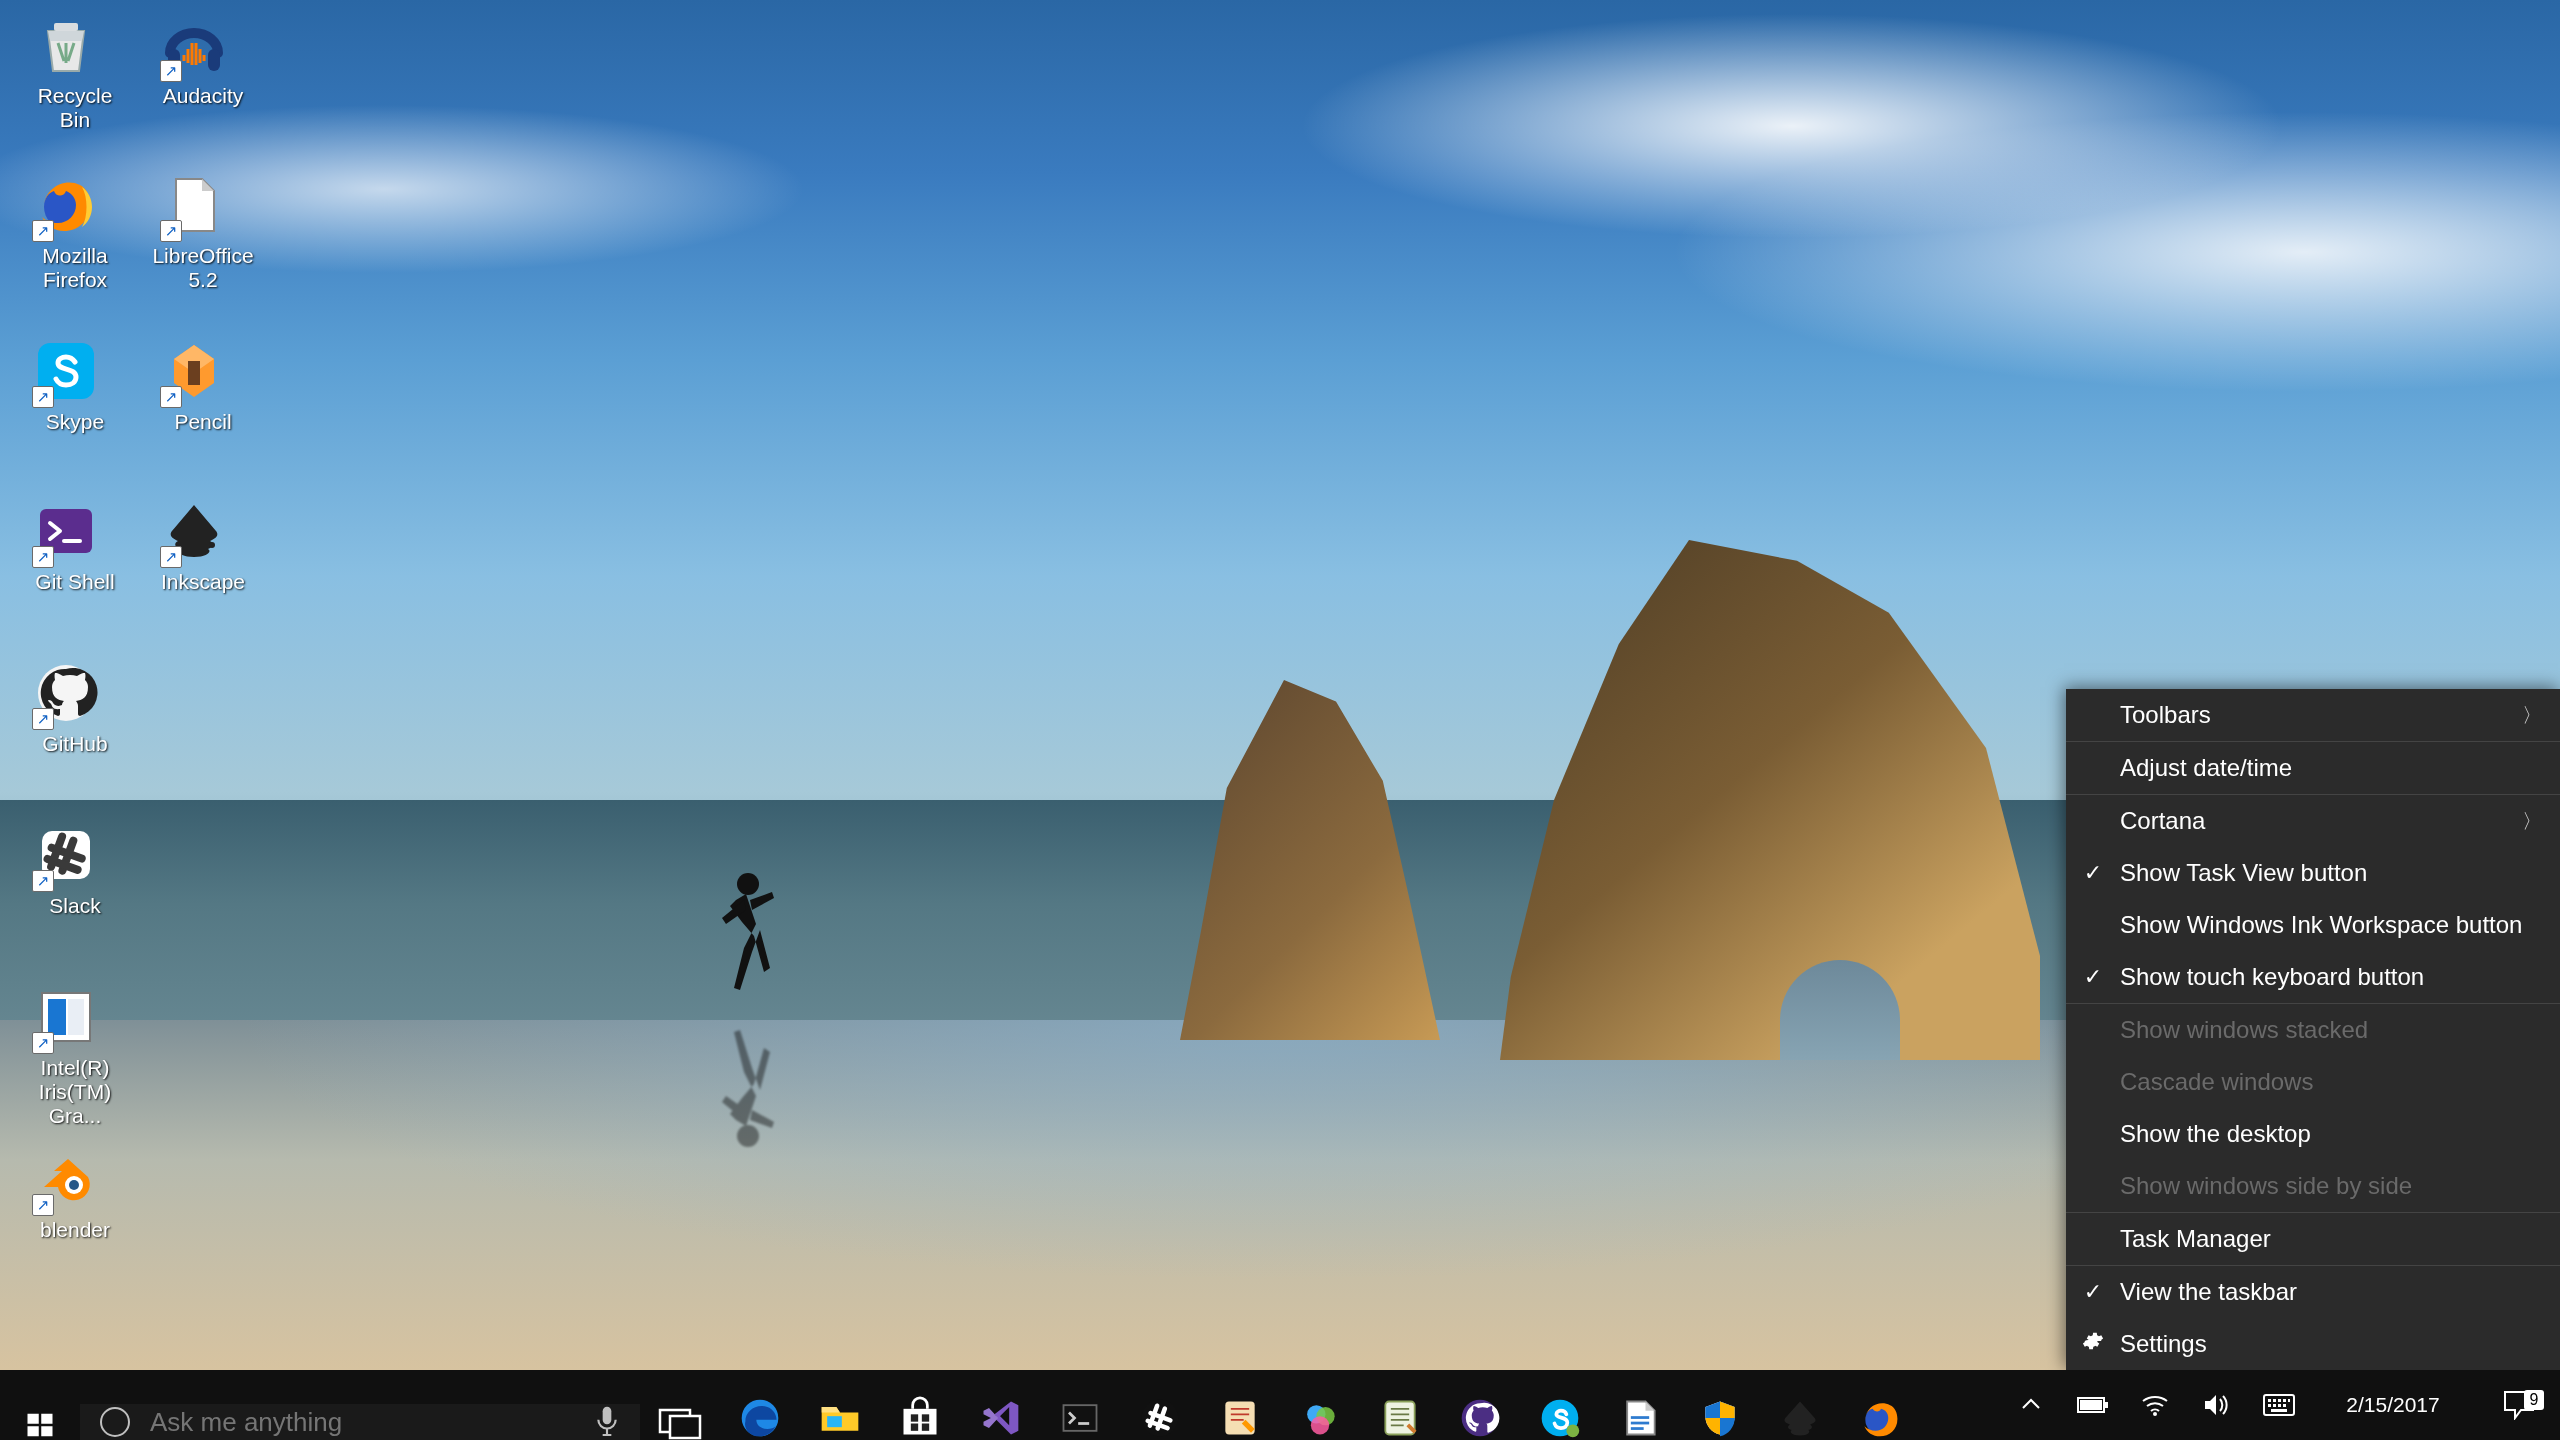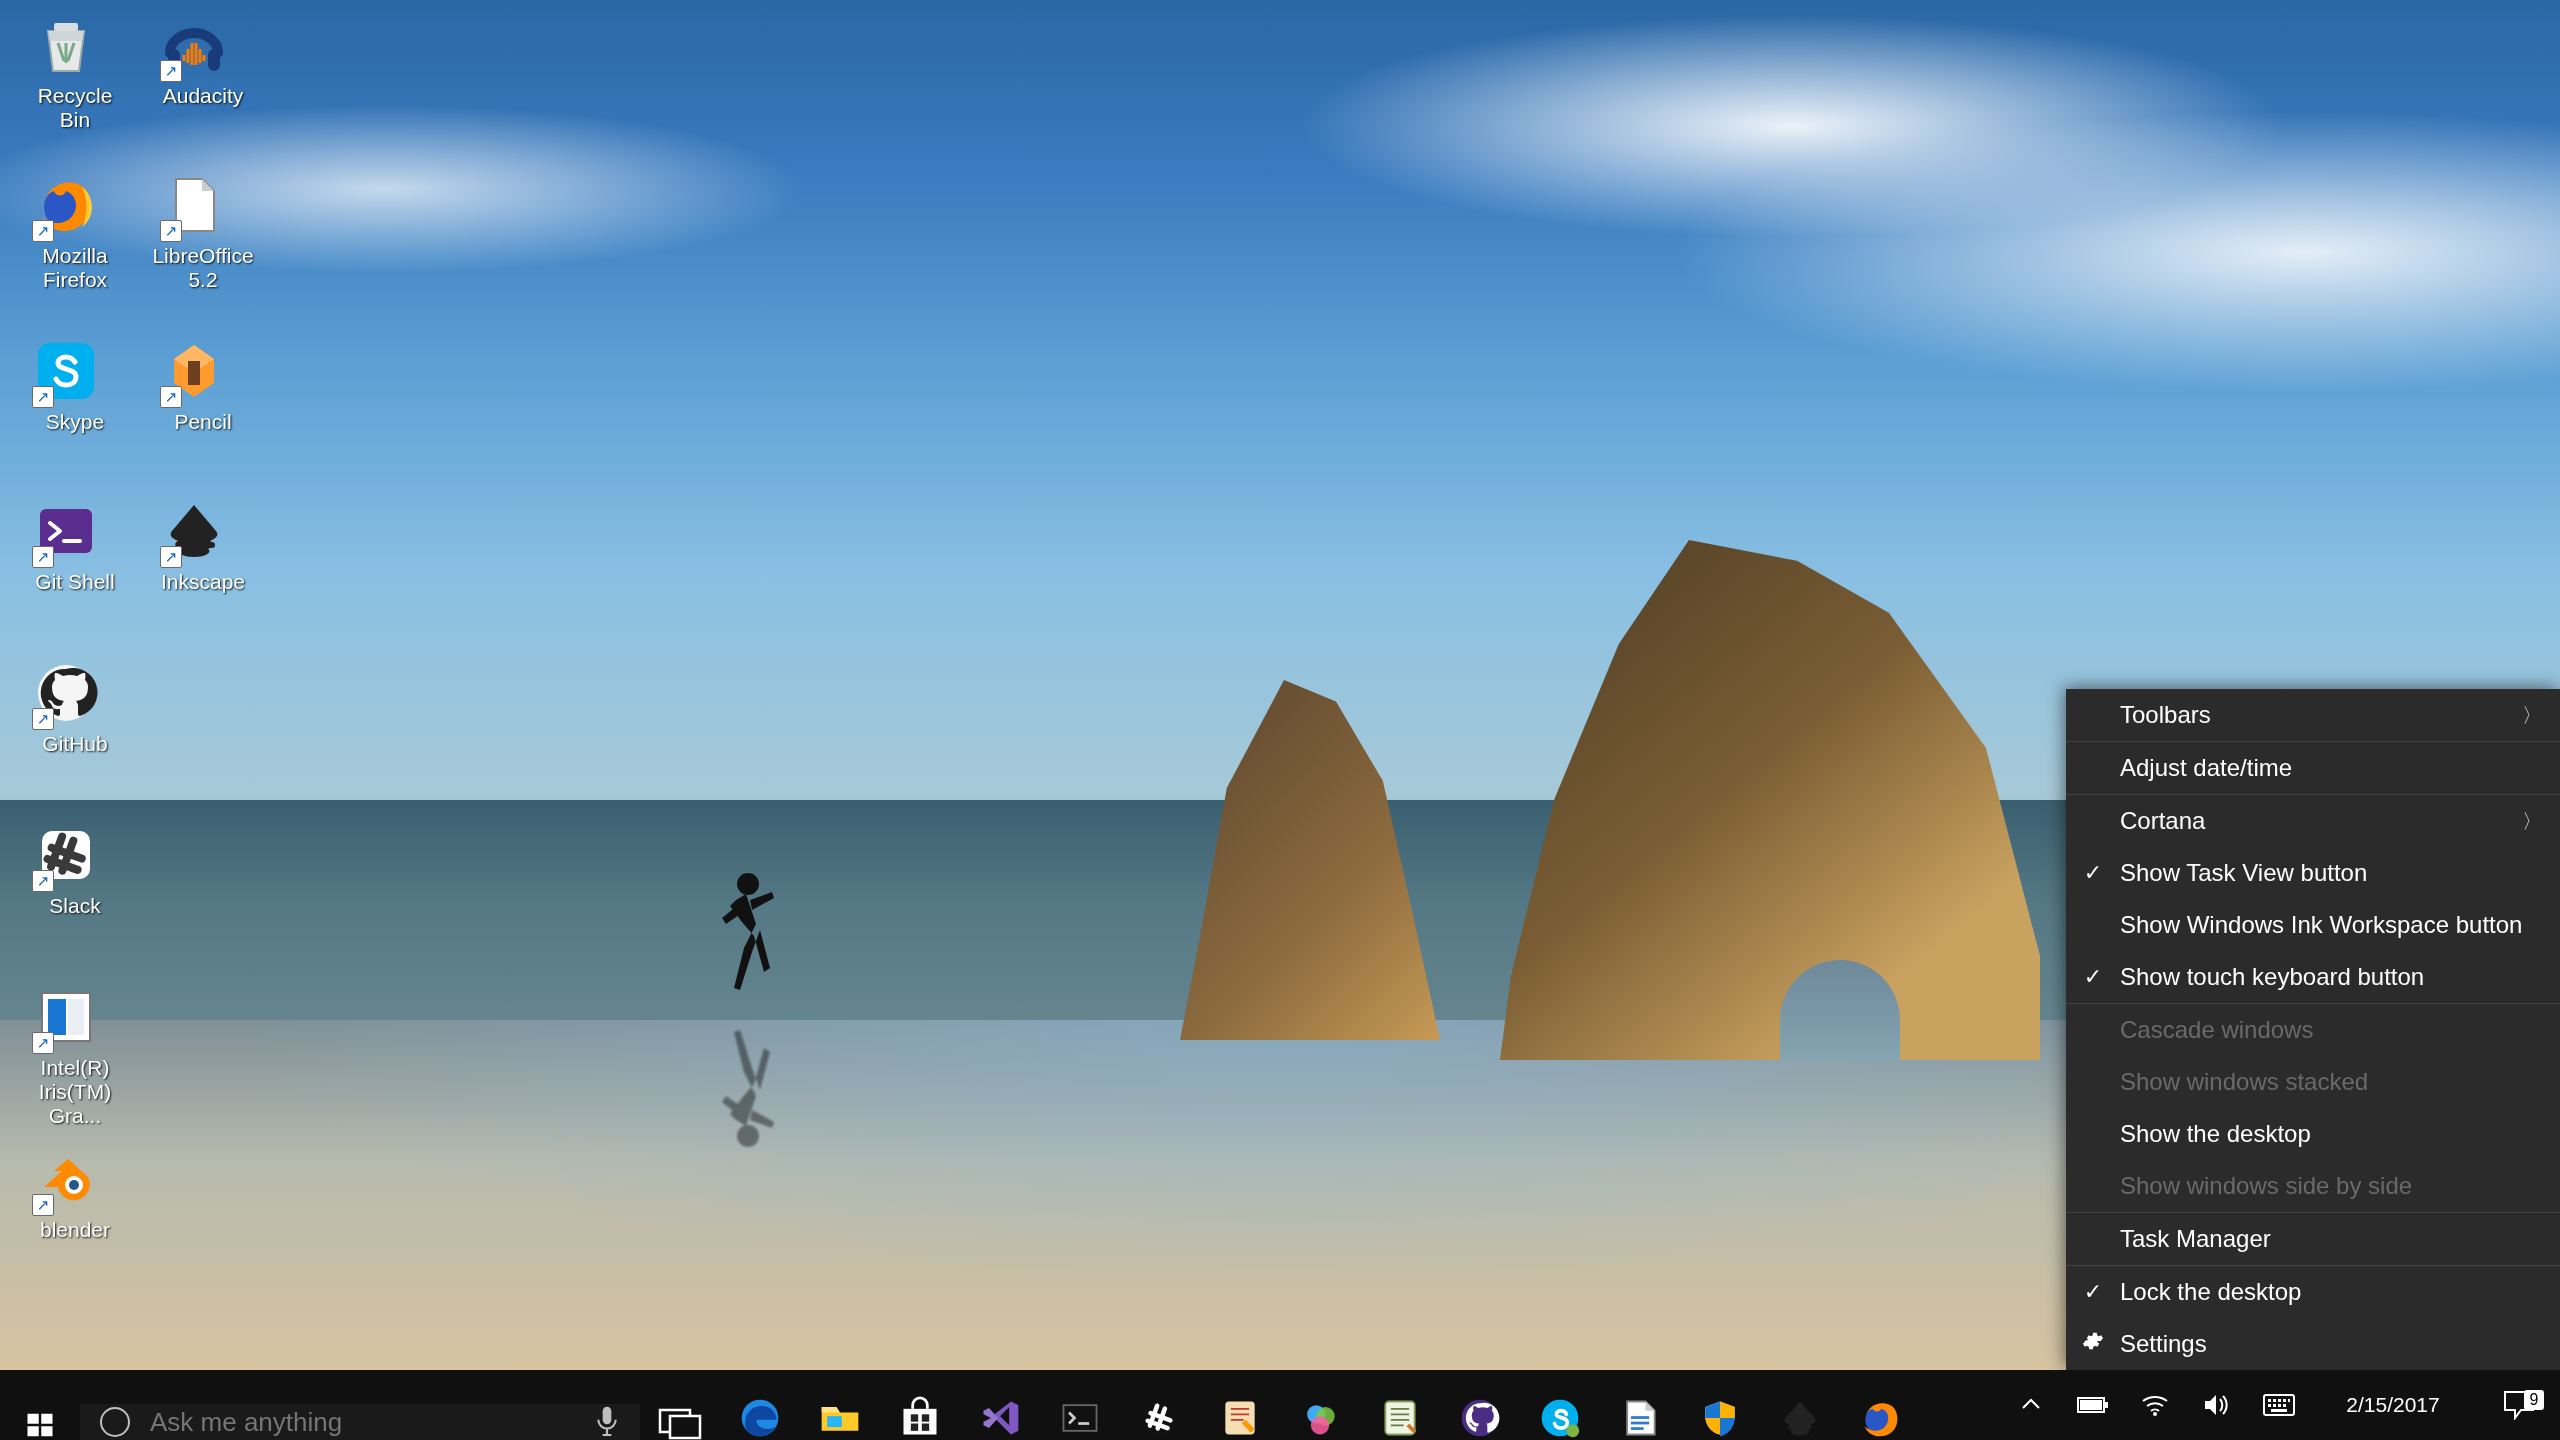--- a/index.html
+++ b/index.html
@@ -282,39 +282,39 @@
   </div>
   <div class="cm-item">
     <span>Show Windows Ink Workspace button</span>
   </div>
   <div class="cm-item">
     <span class="check">✓</span>
     <span>Show touch keyboard button</span>
   </div>
   <div class="cm-sep"></div>
   <div class="cm-item disabled">
+    <span>Show windows stacked</span>
+  </div>
+  <div class="cm-item disabled">
     <span>Cascade windows</span>
-  </div>
-  <div class="cm-item disabled">
-    <span>Show windows stacked</span>
   </div>
   <div class="cm-item">
     <span>Show the desktop</span>
   </div>
   <div class="cm-item disabled">
     <span>Show windows side by side</span>
   </div>
   <div class="cm-sep"></div>
   <div class="cm-item">
     <span>Task Manager</span>
   </div>
   <div class="cm-sep"></div>
   <div class="cm-item">
     <span class="check">✓</span>
-    <span>Lock the desktop</span>
+    <span>View the taskbar</span>
   </div>
   <div class="cm-item">
     <span class="gear">
       <svg width="22" height="22" viewBox="0 0 24 24">
           <path fill="#fff" d="M12 8a4 4 0 1 0 0 8 4 4 0 0 0 0-8zm9 4a7 7 0 0 0-.1-1.2l2.1-1.6-2-3.4-2.5 1a7 7 0 0 0-2-1.2l-.4-2.6h-4l-.4 2.6a7 7 0 0 0-2 1.2l-2.5-1-2 3.4 2.1 1.6A7 7 0 0 0 3 12c0 .4 0 .8.1 1.2L1 14.8l2 3.4 2.5-1a7 7 0 0 0 2 1.2l.4 2.6h4l.4-2.6a7 7 0 0 0 2-1.2l2.5 1 2-3.4-2.1-1.6c.1-.4.1-.8.1-1.2z"></path>
         </svg>
     </span>
     <span>Settings</span>
   </div>
 </div>

